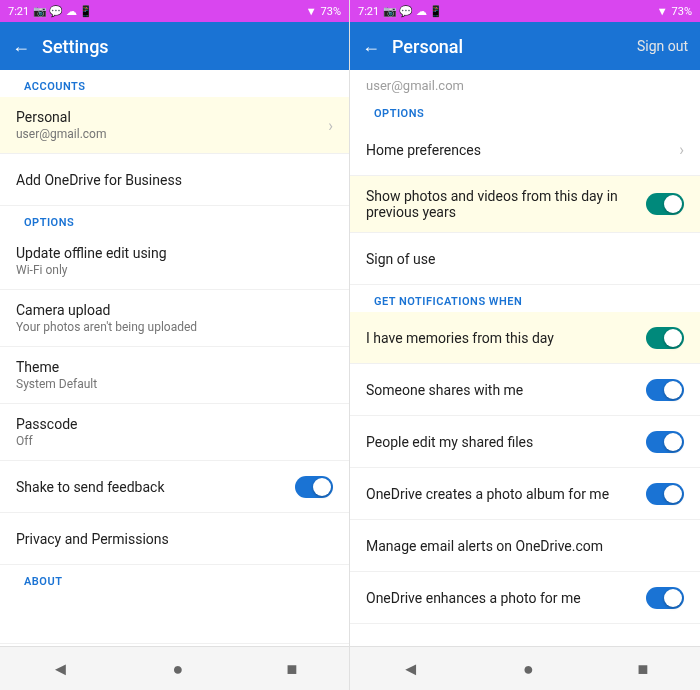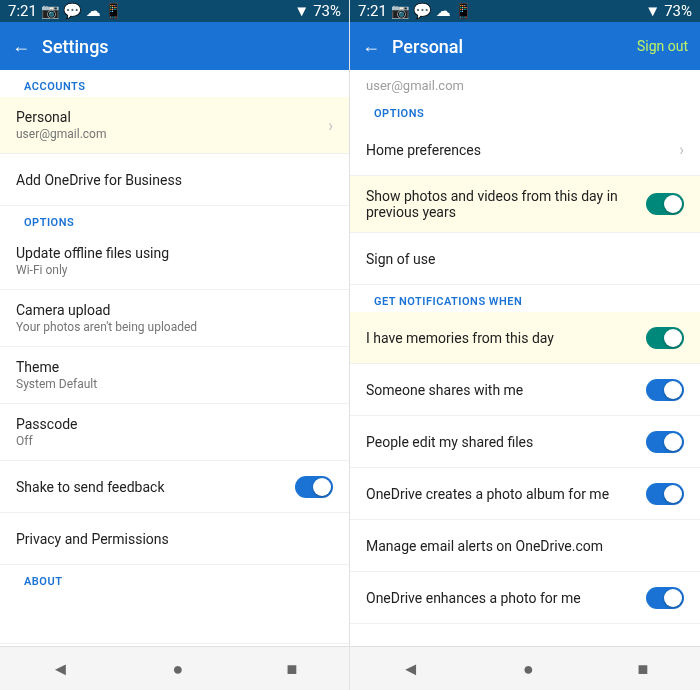--- a/index.html
+++ b/index.html
@@ -3,29 +3,29 @@
   <meta charset="utf-8">
   <style>
     * { box-sizing: border-box; margin: 0; padding: 0; }
     body { font-family: 'Roboto', Arial, sans-serif; display: flex; width: 700px; height: 690px; background: #fff; font-size: 14px; overflow: hidden; }
 
     
     .left-panel { width: 350px; height: 690px; display: flex; flex-direction: column; background: #fff; border-right: 1px solid #e0e0e0; }
     .right-panel { width: 350px; height: 690px; display: flex; flex-direction: column; background: #fff; }
 
     
-    .status-bar { background: #0c4a6e; color: #fff; font-size: 15px; display: flex; justify-content: space-between; align-items: center; padding: 2px 8px; height: 22px; }
+    .status-bar { background: #d946ef; color: #fff; font-size: 11px; display: flex; justify-content: space-between; align-items: center; padding: 2px 8px; height: 22px; }
     .status-bar-left { display: flex; align-items: center; gap: 4px; }
     .status-bar-right { display: flex; align-items: center; gap: 4px; }
 
     
     .top-bar { background: #1a73d4; color: #fff; display: flex; align-items: center; padding: 8px 12px; height: 48px; }
     .top-bar .back-arrow { font-size: 18px; margin-right: 12px; cursor: pointer; }
     .top-bar .title { font-size: 18px; font-weight: 500; flex: 1; }
-    .top-bar .sign-out { font-size: 14px; color: #bef264; cursor: pointer; margin-left: 32px; }
+    .top-bar .sign-out { font-size: 14px; color: #e5e5e5; cursor: pointer; margin-left: 32px; }
 
     
     .section-label { color: #1a73d4; font-size: 11px; font-weight: 600; padding: 10px 24px 4px; text-transform: uppercase; letter-spacing: 0.5px; }
 
     
     .list-item { display: flex; align-items: center; padding: 12px 16px; border-bottom: 1px solid #f0f0f0; cursor: pointer; min-height: 52px; }
     .list-item.highlighted { background: #fffde7; }
     .list-item .item-content { flex: 1; }
     .list-item .item-title { font-size: 14px; color: #212121; }
     .list-item .item-subtitle { font-size: 12px; color: #757575; margin-top: 2px; }
@@ -89,21 +89,21 @@
     <div class="list-item">
       <div class="item-content">
         <div class="item-title">Add OneDrive for Business</div>
       </div>
     </div>
 
     <div class="section-label">OPTIONS</div>
 
     <div class="list-item">
       <div class="item-content">
-        <div class="item-title">Update offline files using</div>
+        <div class="item-title">Update offline edit using</div>
         <div class="item-subtitle">Wi-Fi only</div>
       </div>
     </div>
 
     <div class="list-item">
       <div class="item-content">
         <div class="item-title">Camera upload</div>
         <div class="item-subtitle">Your photos aren't being uploaded</div>
       </div>
     </div>

